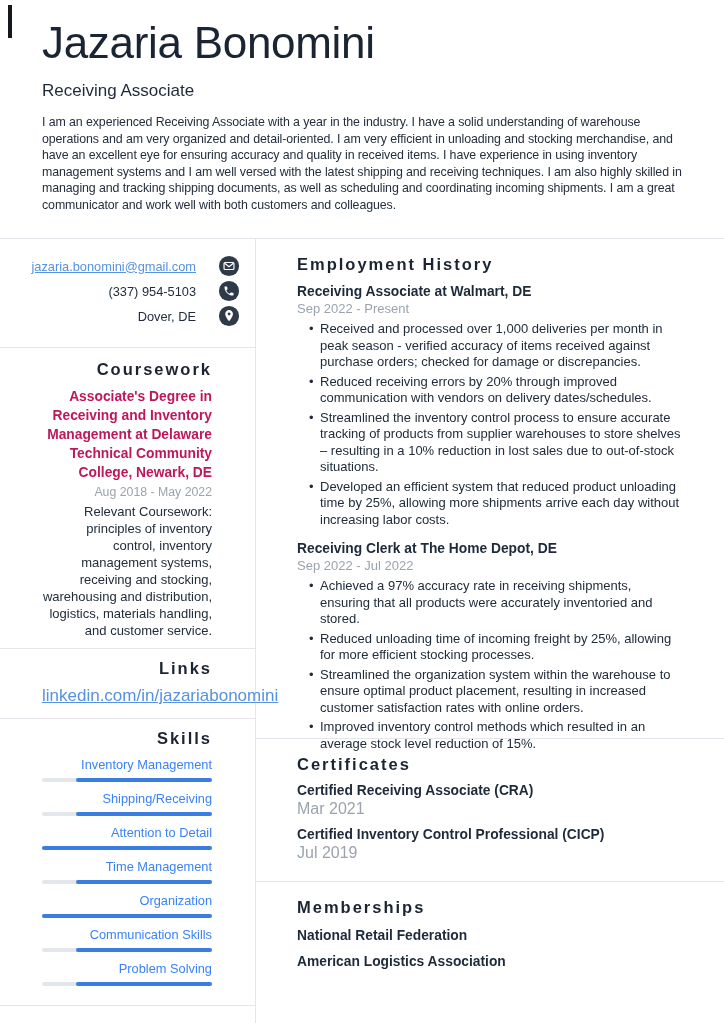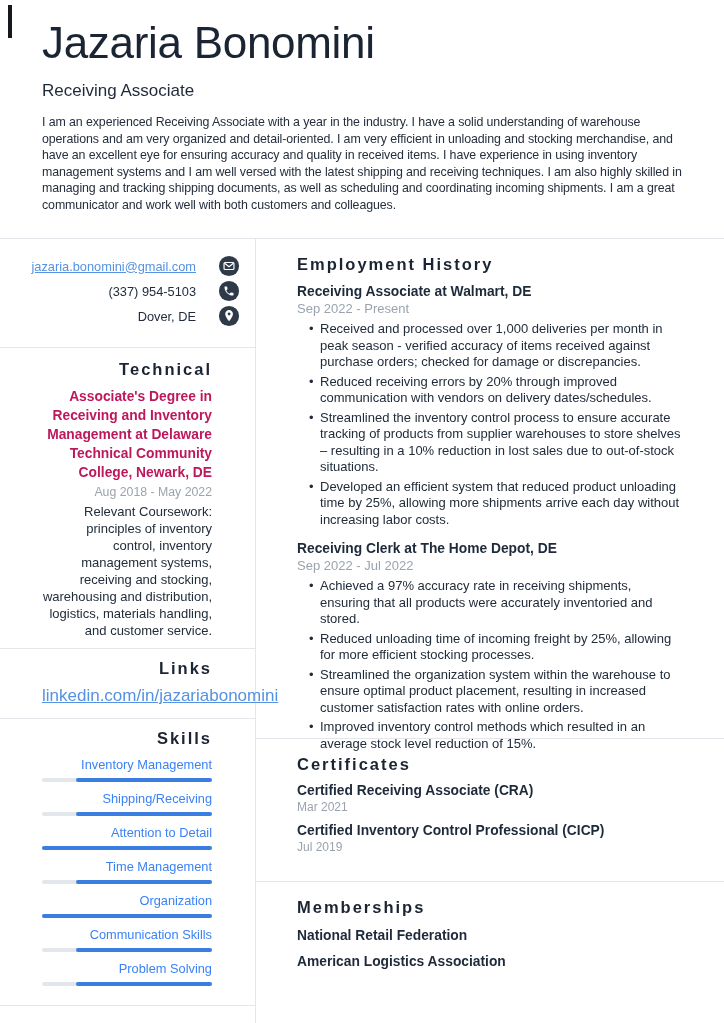--- a/index.html
+++ b/index.html
@@ -54,21 +54,21 @@
   .job{margin-top:10px;}
   .job + .job{margin-top:13px;}
   .job-name{font-size:13.8px;font-weight:700;color:#1e2a3a;}
   .job-dates{margin-top:2px;font-size:13px;color:#9aa3ae;}
   .bullets{margin-top:5px;}
   .bullet{position:relative;padding-left:23px;font-size:13px;line-height:1.27;
           margin-bottom:3px;color:#222d3b;}
   .bullet::before{content:"\2022";position:absolute;left:12px;color:#222d3b;}
   .cert{margin-top:9px;}
   .cert-title{font-size:13.8px;font-weight:700;color:#1e2a3a;}
-  .cert-date{margin-top:2px;font-size:12px;color:#9aa3ae;}
+  .cert-date{margin-top:2px;font-size:16px;color:#9aa3ae;}
   .membership{margin-top:11px;font-size:13.8px;font-weight:700;color:#1e2a3a;}
 </style>
 </head>
 <body>
 
 <div class="page">
   <div class="edge-mark"></div>
 
   <div class="header">
     <div class="name">Jazaria Bonomini</div>
@@ -109,21 +109,21 @@
                 <circle cx="12" cy="12" r="11" fill="#2e3a48"></circle>
                 <g transform="translate(4.9,4.3) scale(0.6)">
                   <path fill="#ffffff" d="M12 2C8.13 2 5 5.13 5 9c0 5.25 7 13 7 13s7-7.75 7-13c0-3.87-3.13-7-7-7zm0 9.5c-1.38 0-2.5-1.12-2.5-2.5s1.12-2.5 2.5-2.5 2.5 1.12 2.5 2.5-1.12 2.5-2.5 2.5z"></path>
                 </g>
               </svg>
           </span>
         </div>
       </div>
 
       <div class="side-sec sec-education">
-        <div class="side-heading">Technical</div>
+        <div class="side-heading">Coursework</div>
         <div class="edu-degree">Associate's Degree in Receiving and Inventory Management at Delaware Technical Community College, Newark, DE</div>
         <div class="edu-dates">Aug 2018 - May 2022</div>
         <div class="edu-details">Relevant Coursework: principles of inventory control, inventory management systems, receiving and stocking, warehousing and distribution, logistics, materials handling, and customer service.</div>
       </div>
 
       <div class="side-sec sec-links">
         <div class="side-heading">Links</div>
         <a class="side-link link">linkedin.com/in/jazariabonomini</a>
       </div>
 

